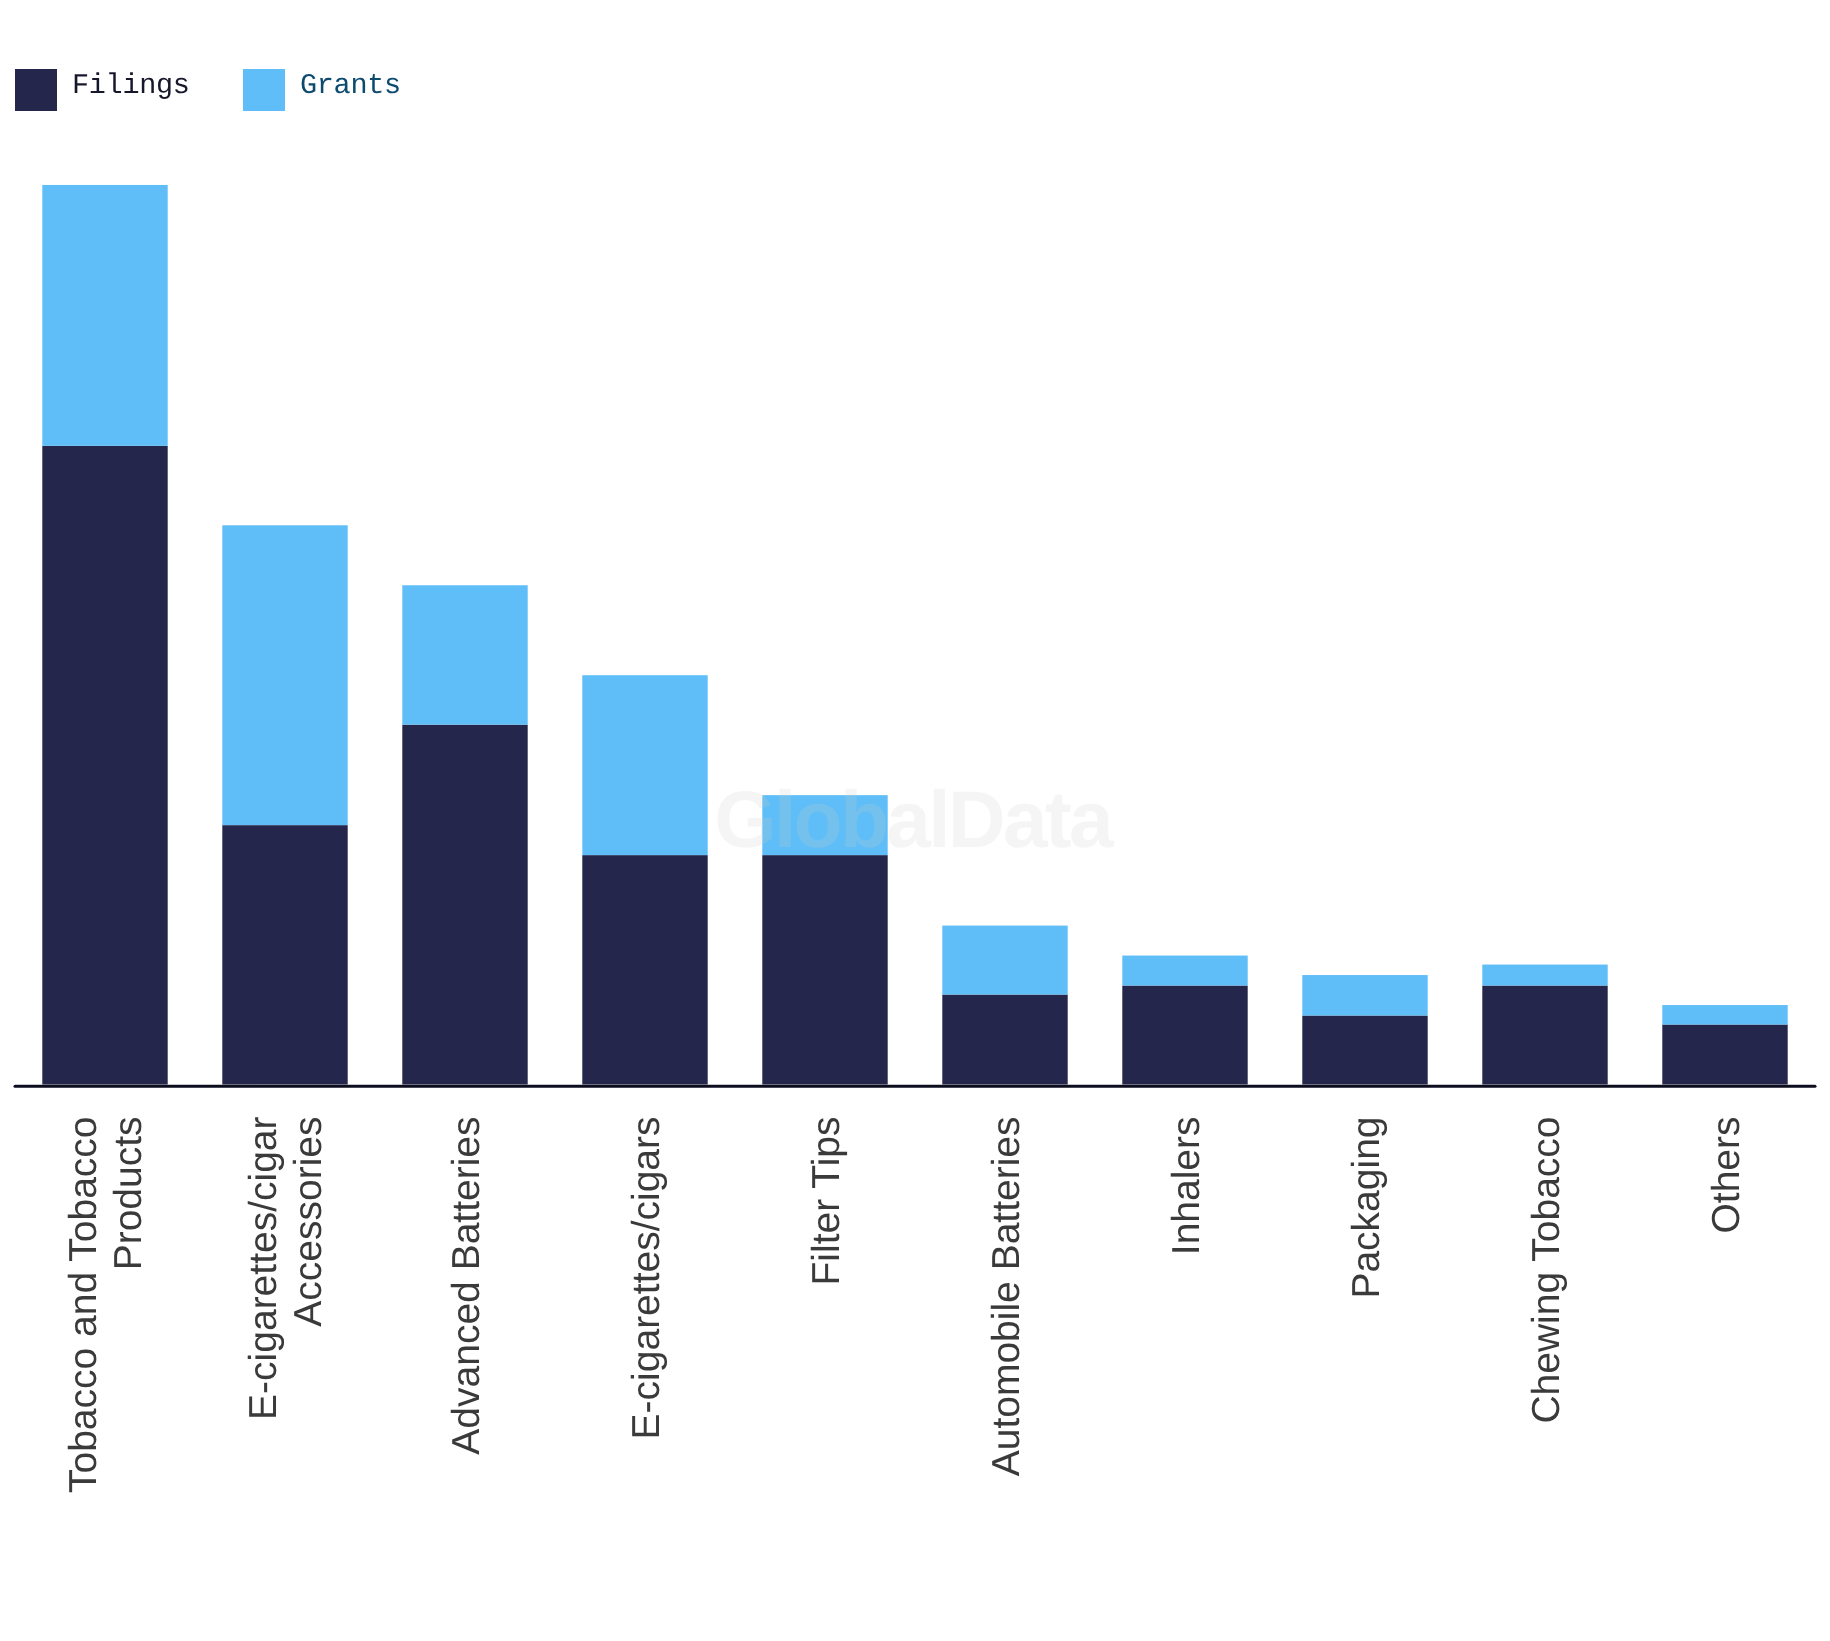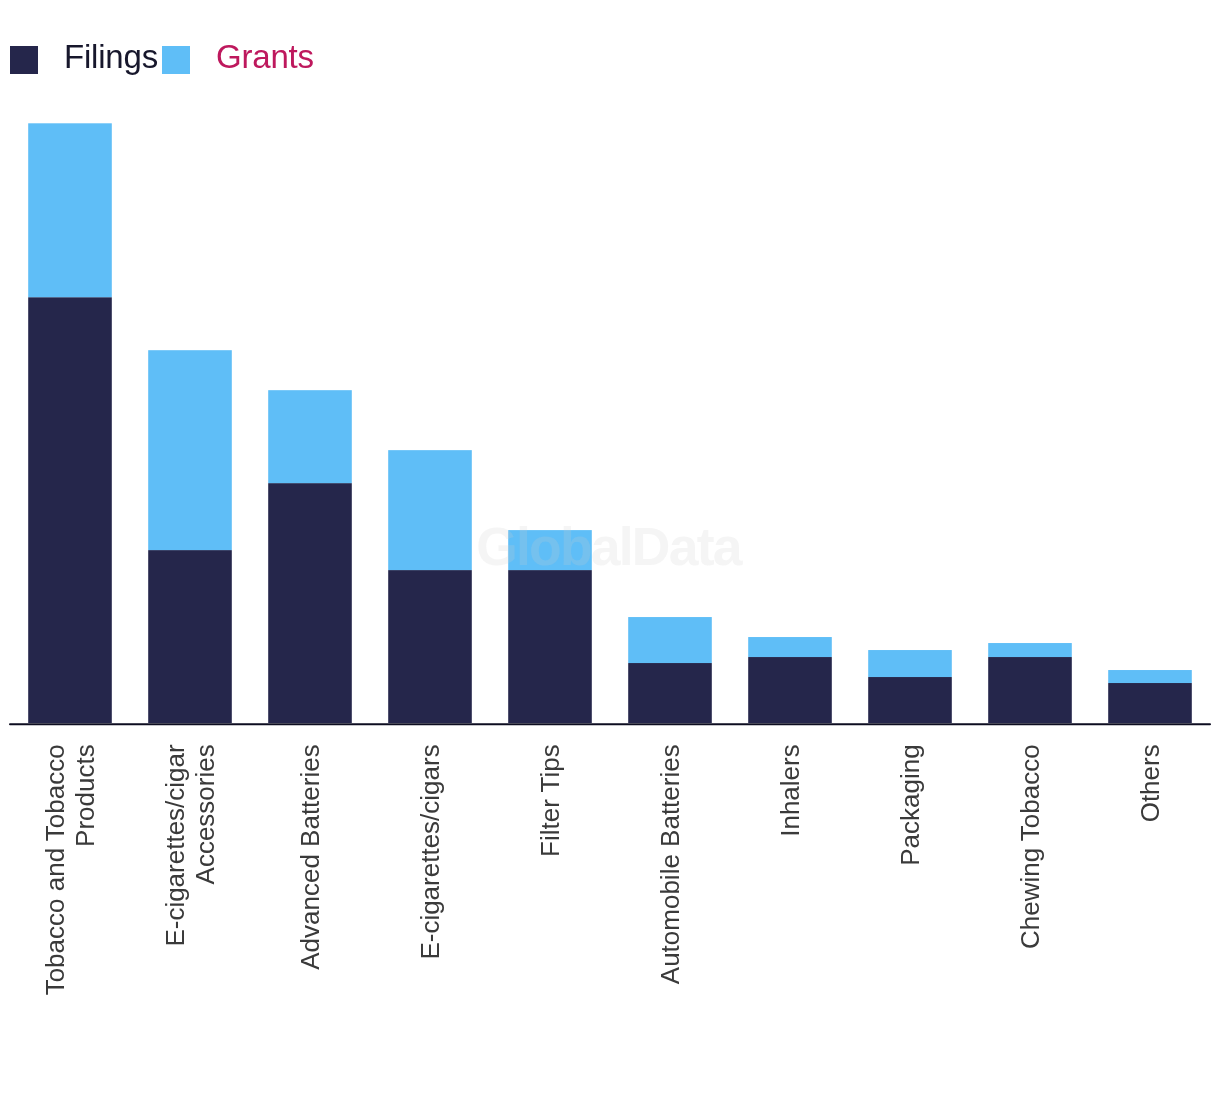--- a/index.html
+++ b/index.html
@@ -40,29 +40,30 @@
   }
   .legend-swatch {
     position: absolute;
     left: 0;
     top: 0;
     width: 28px;
     height: 28px;
   }
   .legend-label {
     position: absolute;
-    left: 54px;
+    left: 38px;
     top: -10.5px;
-    font-size: 33px;
+    font-size: 19px;
     line-height: 42px;
     letter-spacing: -0.2px;
     white-space: nowrap;
     
     filter: opacity(1);
     will-change: opacity;
+    font-family: Liberation Mono, monospace;
   }
 
   
   #plot-svg {
     position: absolute;
     left: 0;
     top: 0;
     display: block;
     
     filter: opacity(1);
@@ -141,17 +142,17 @@
       </g>
   </svg>
 
   <div id="legend">
       <div class="legend-item" style="left: 10px;">
     <span class="legend-swatch" style="background: rgb(37, 38, 75);"></span>
     <span class="legend-label" style="color: rgb(23, 23, 44);">Filings</span>
   </div>
       <div class="legend-item" style="left: 162px;">
     <span class="legend-swatch" style="background: rgb(95, 190, 247);"></span>
-    <span class="legend-label" style="color: #be185d;">Grants</span>
+    <span class="legend-label" style="color: #0c4a6e;">Grants</span>
   </div>
     </div>
 
 </div>
 
 </body></html>

